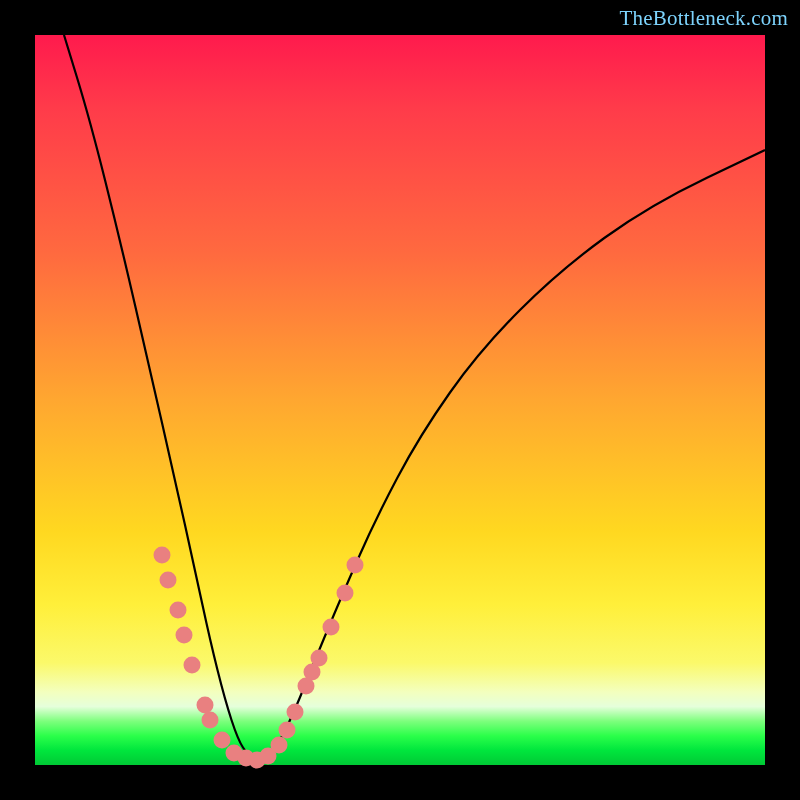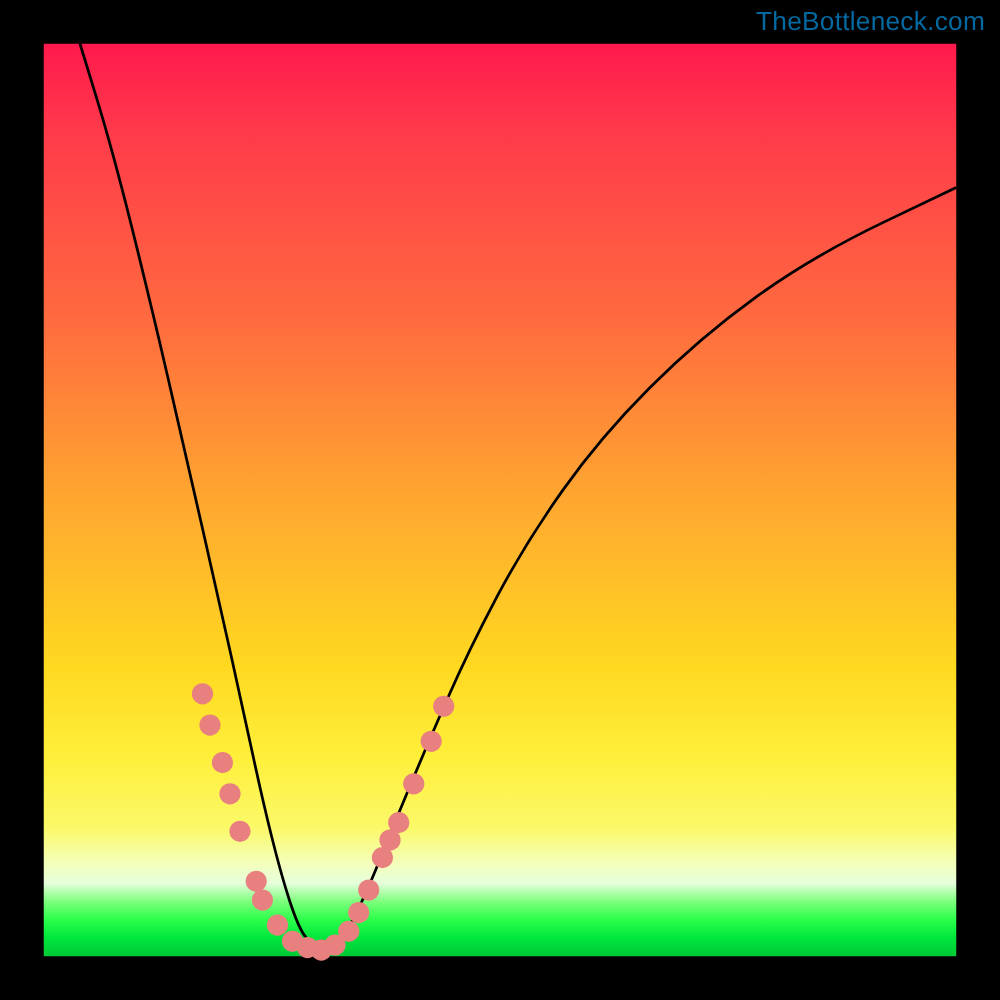--- a/index.html
+++ b/index.html
@@ -38,23 +38,23 @@
       #7dff7d 94%,
       #2bff4a 96%,
       #00e63d 98%,
       #00c935 100%
     );
   }
   .watermark {
     position: absolute;
     top: 6px;
     right: 12px;
-    font-family: Liberation Sans, sans-serif;
+    font-family: Liberation Serif, serif;
     font-size: 21px;
-    color: #0369a1;
+    color: #7dd3fc;
     font-weight: 500;
     letter-spacing: 0.2px;
     user-select: none;
   }
   svg.curve {
     position: absolute;
     left: 0;
     top: 0;
     width: 800px;
     height: 800px;

